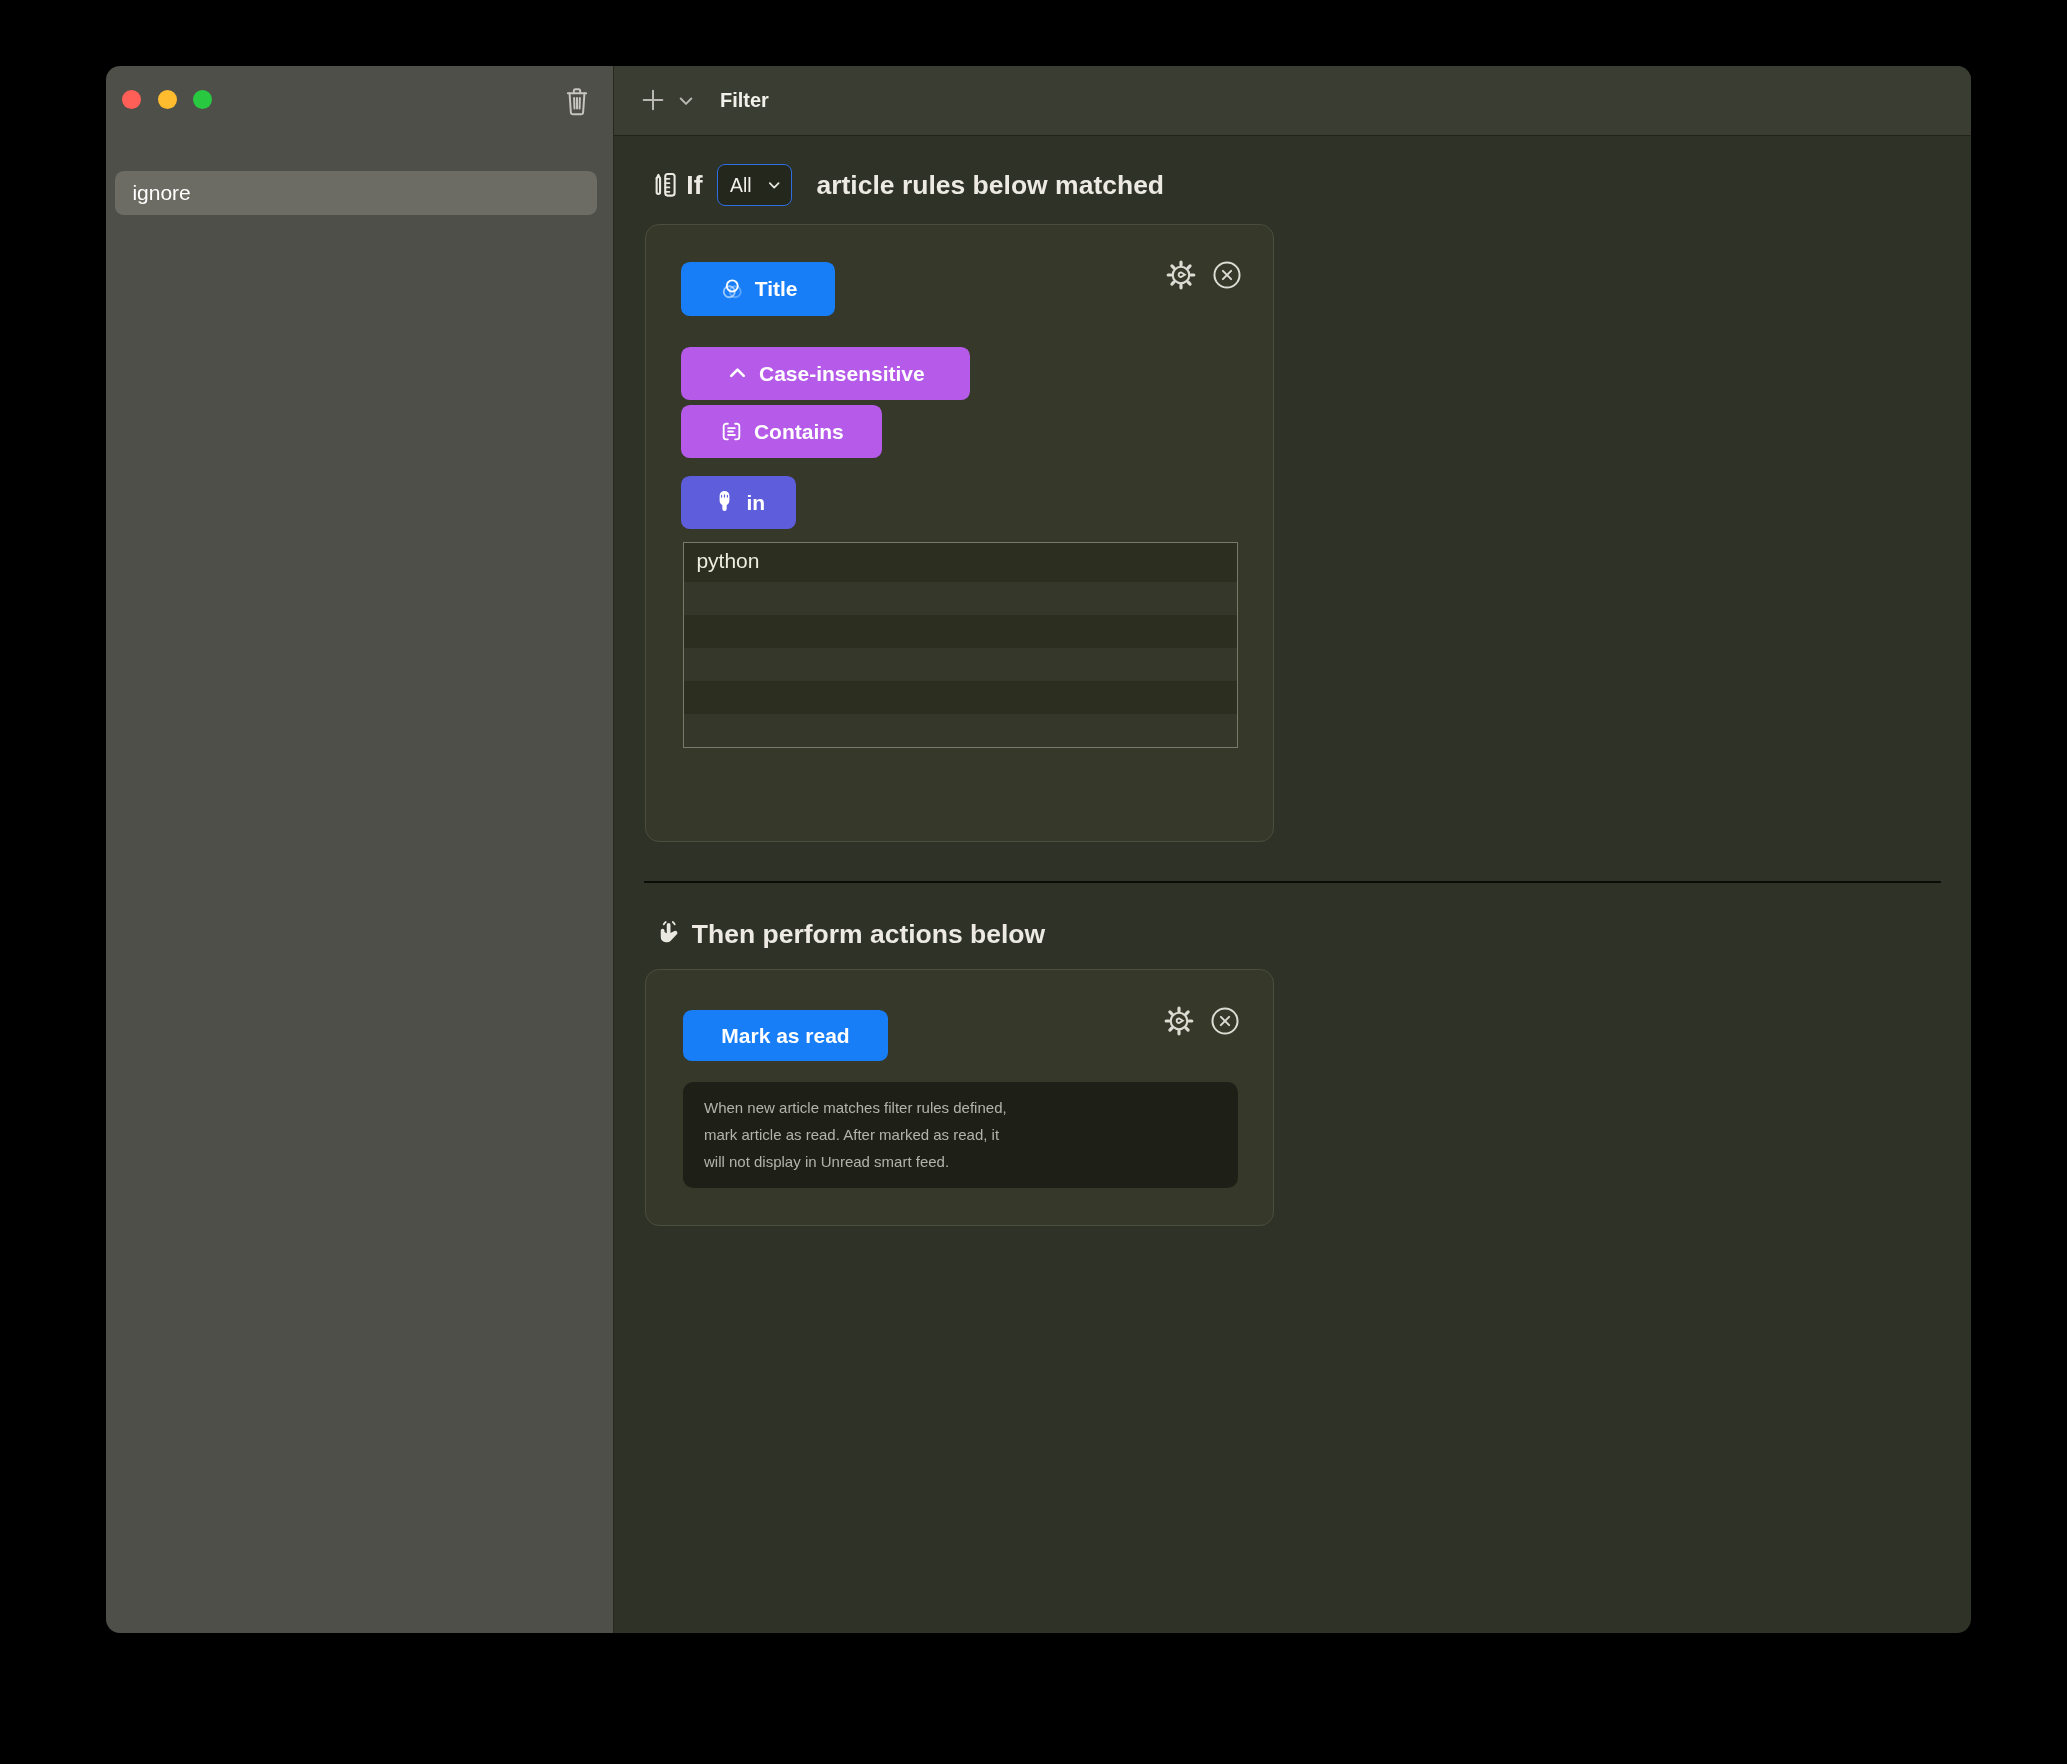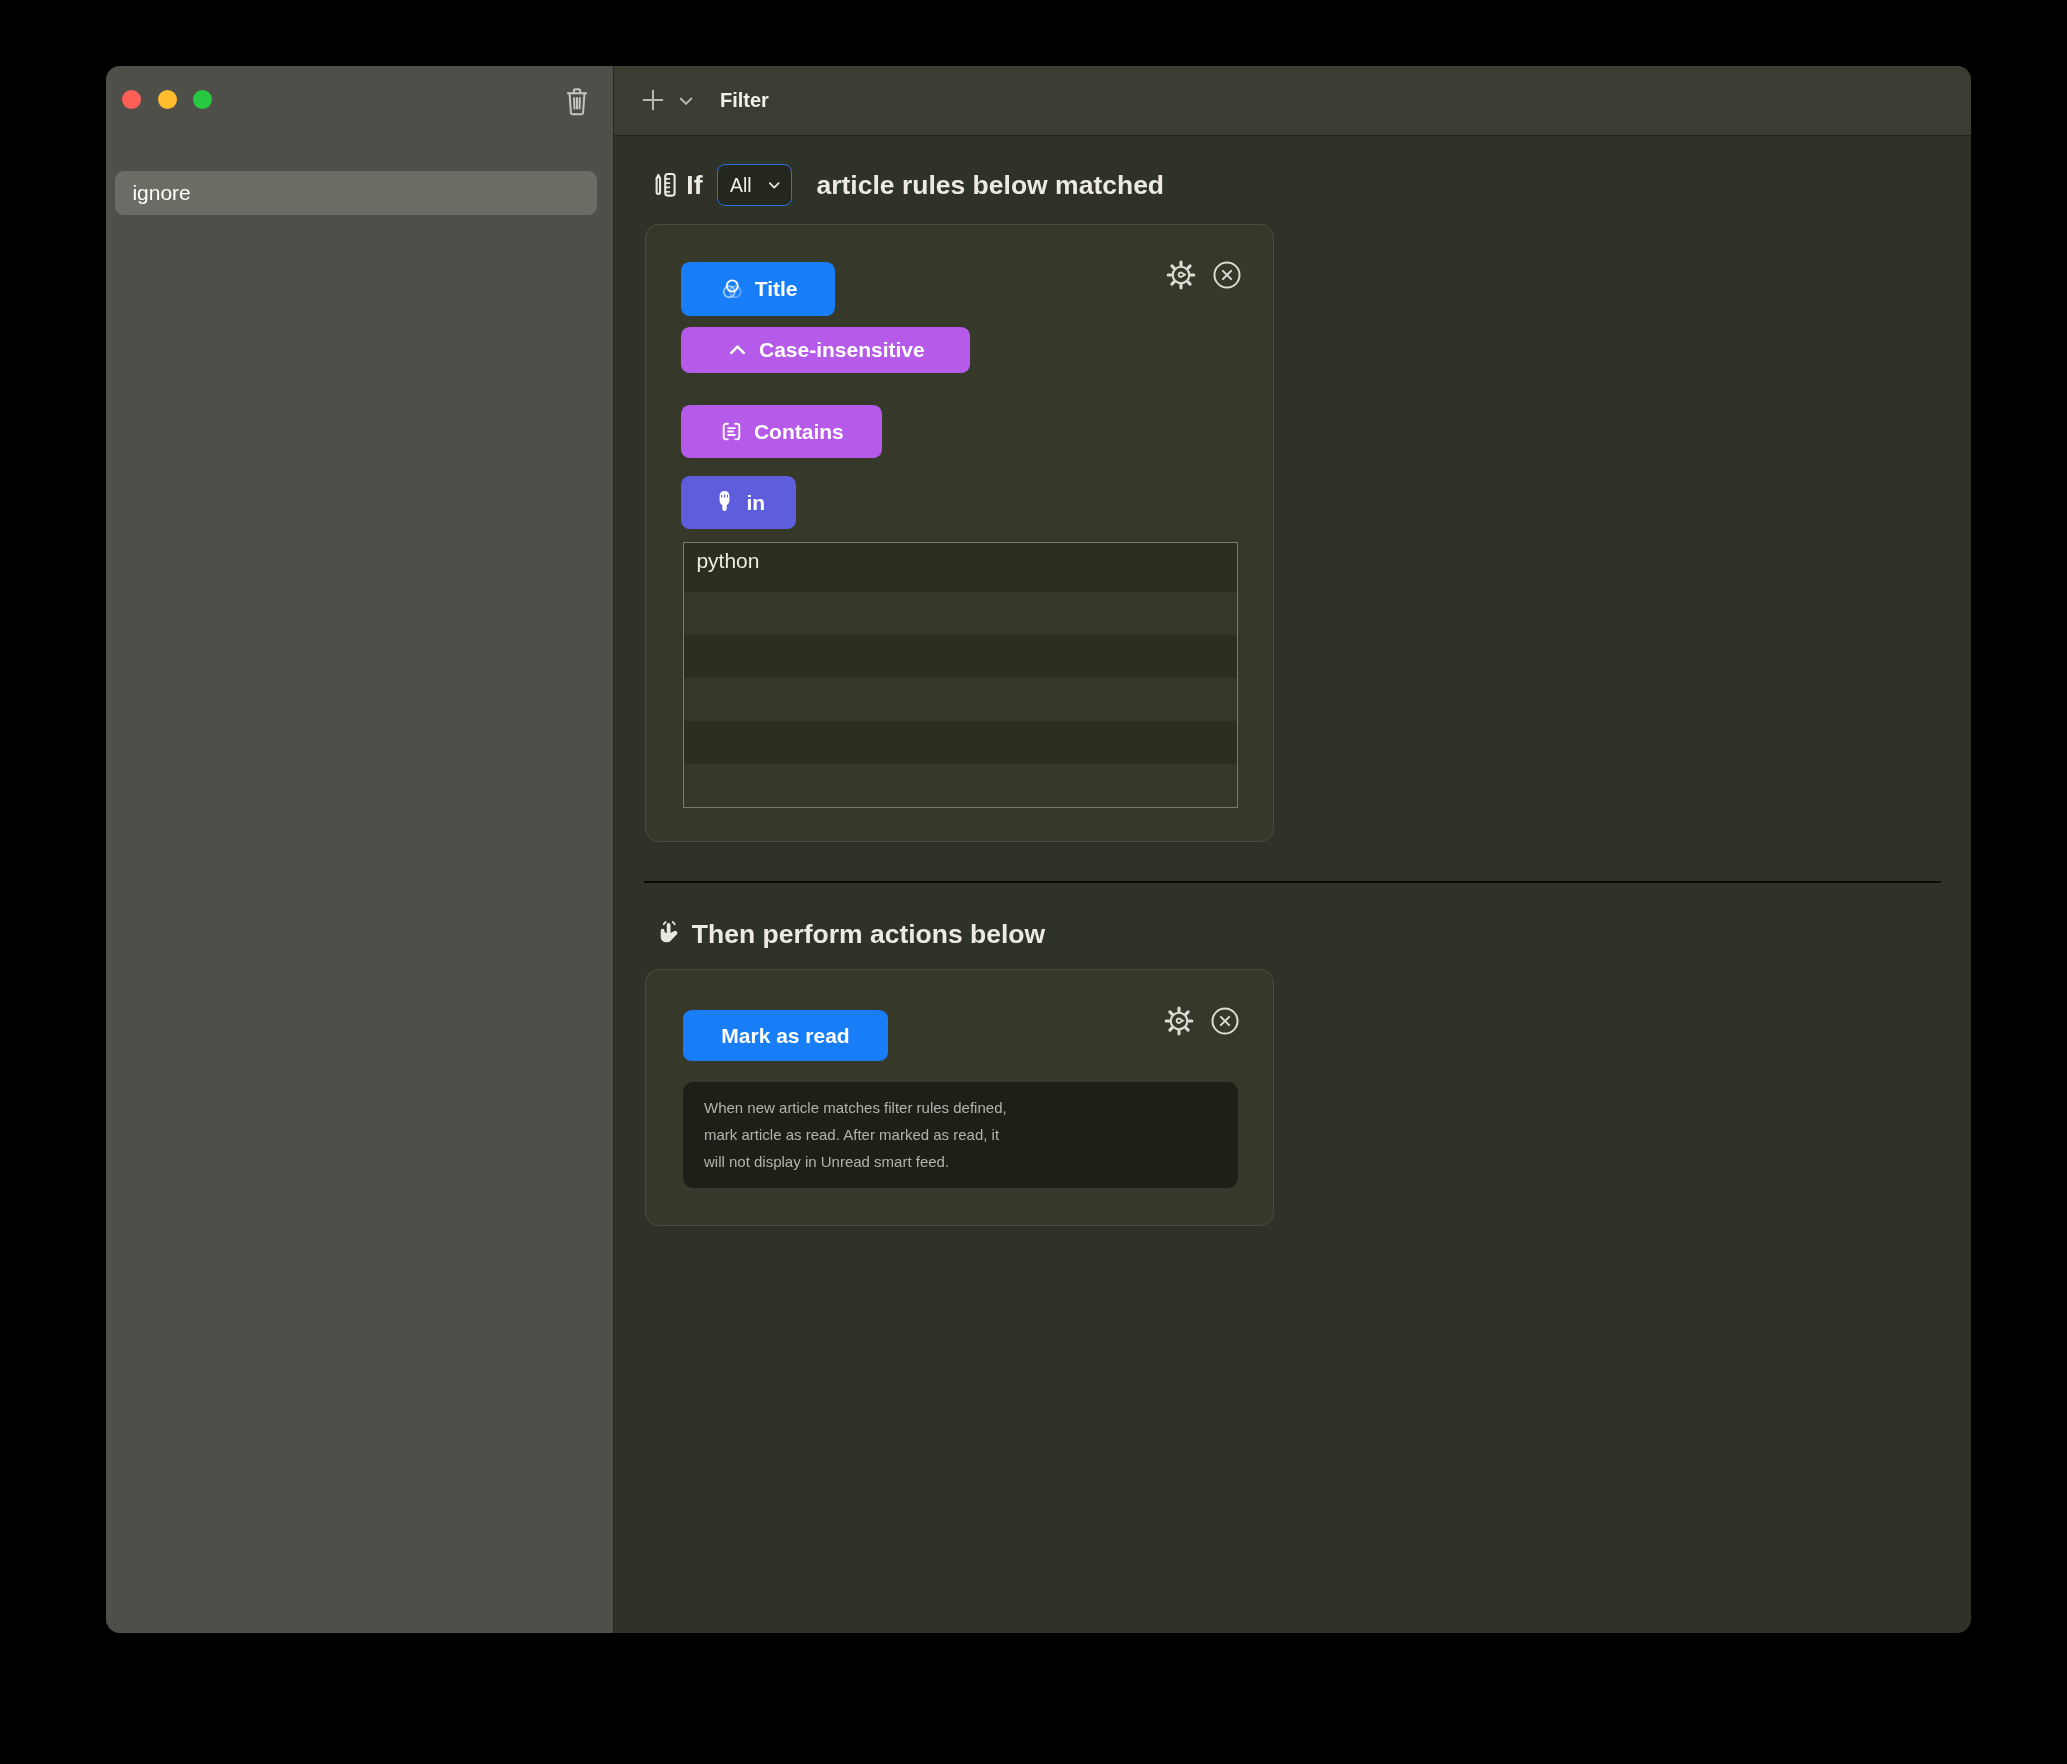--- a/index.html
+++ b/index.html
@@ -62,30 +62,30 @@
   .action-card{top:903px;height:257px;}
   .pill{
     position:absolute;border:none;border-radius:8.8px;cursor:pointer;
     display:flex;align-items:center;justify-content:center;gap:9.7px;
     font-family:inherit;font-size:21px;font-weight:700;color:#fff;
   }
   .pill.blue{background:#177ef8;}
   .pill.purple{background:#b55ae9;}
   .pill.indigo{background:#5e5edd;}
   .btn-field{left:35px;top:37px;width:154px;height:54px;}
-  .btn-case{left:35px;top:102px;width:289px;height:46px;}
+  .btn-case{left:35px;top:122px;width:289px;height:53px;}
   .btn-op{left:35px;top:180px;width:201px;height:53px;}
   .btn-scope{left:35px;top:251px;width:115px;height:53px;}
   .btn-action{left:37px;top:40px;width:205px;height:51px;}
   .card-icon-btn{position:absolute;width:32px;height:32px;background:none;border:none;padding:0;cursor:pointer;}
   .gear-1{left:519px;top:34px;} .close-1{left:565px;top:34px;}
   .gear-2{left:517px;top:35px;} .close-2{left:563px;top:35px;}
   
   .keywords{
-    position:absolute;left:37px;top:317px;width:555px;height:266px;
+    position:absolute;left:37px;top:317px;width:555px;height:206px;
     border:0.9px solid #787b6a;box-sizing:border-box;cursor:text;
     display:flex;flex-direction:column;
   }
   .kw-row{flex:1;}
   .kw-row.dark{background:#2c2f20;}
   .kw-row.light{background:#343729;}
   .kw-row.first{padding:6.2px 12.4px 0 12.4px;font-size:21px;color:#edecdf;box-sizing:border-box;}
   
   .divider{position:absolute;left:30px;top:815px;width:1297px;height:1.8px;background:#0b0c07;}
   

